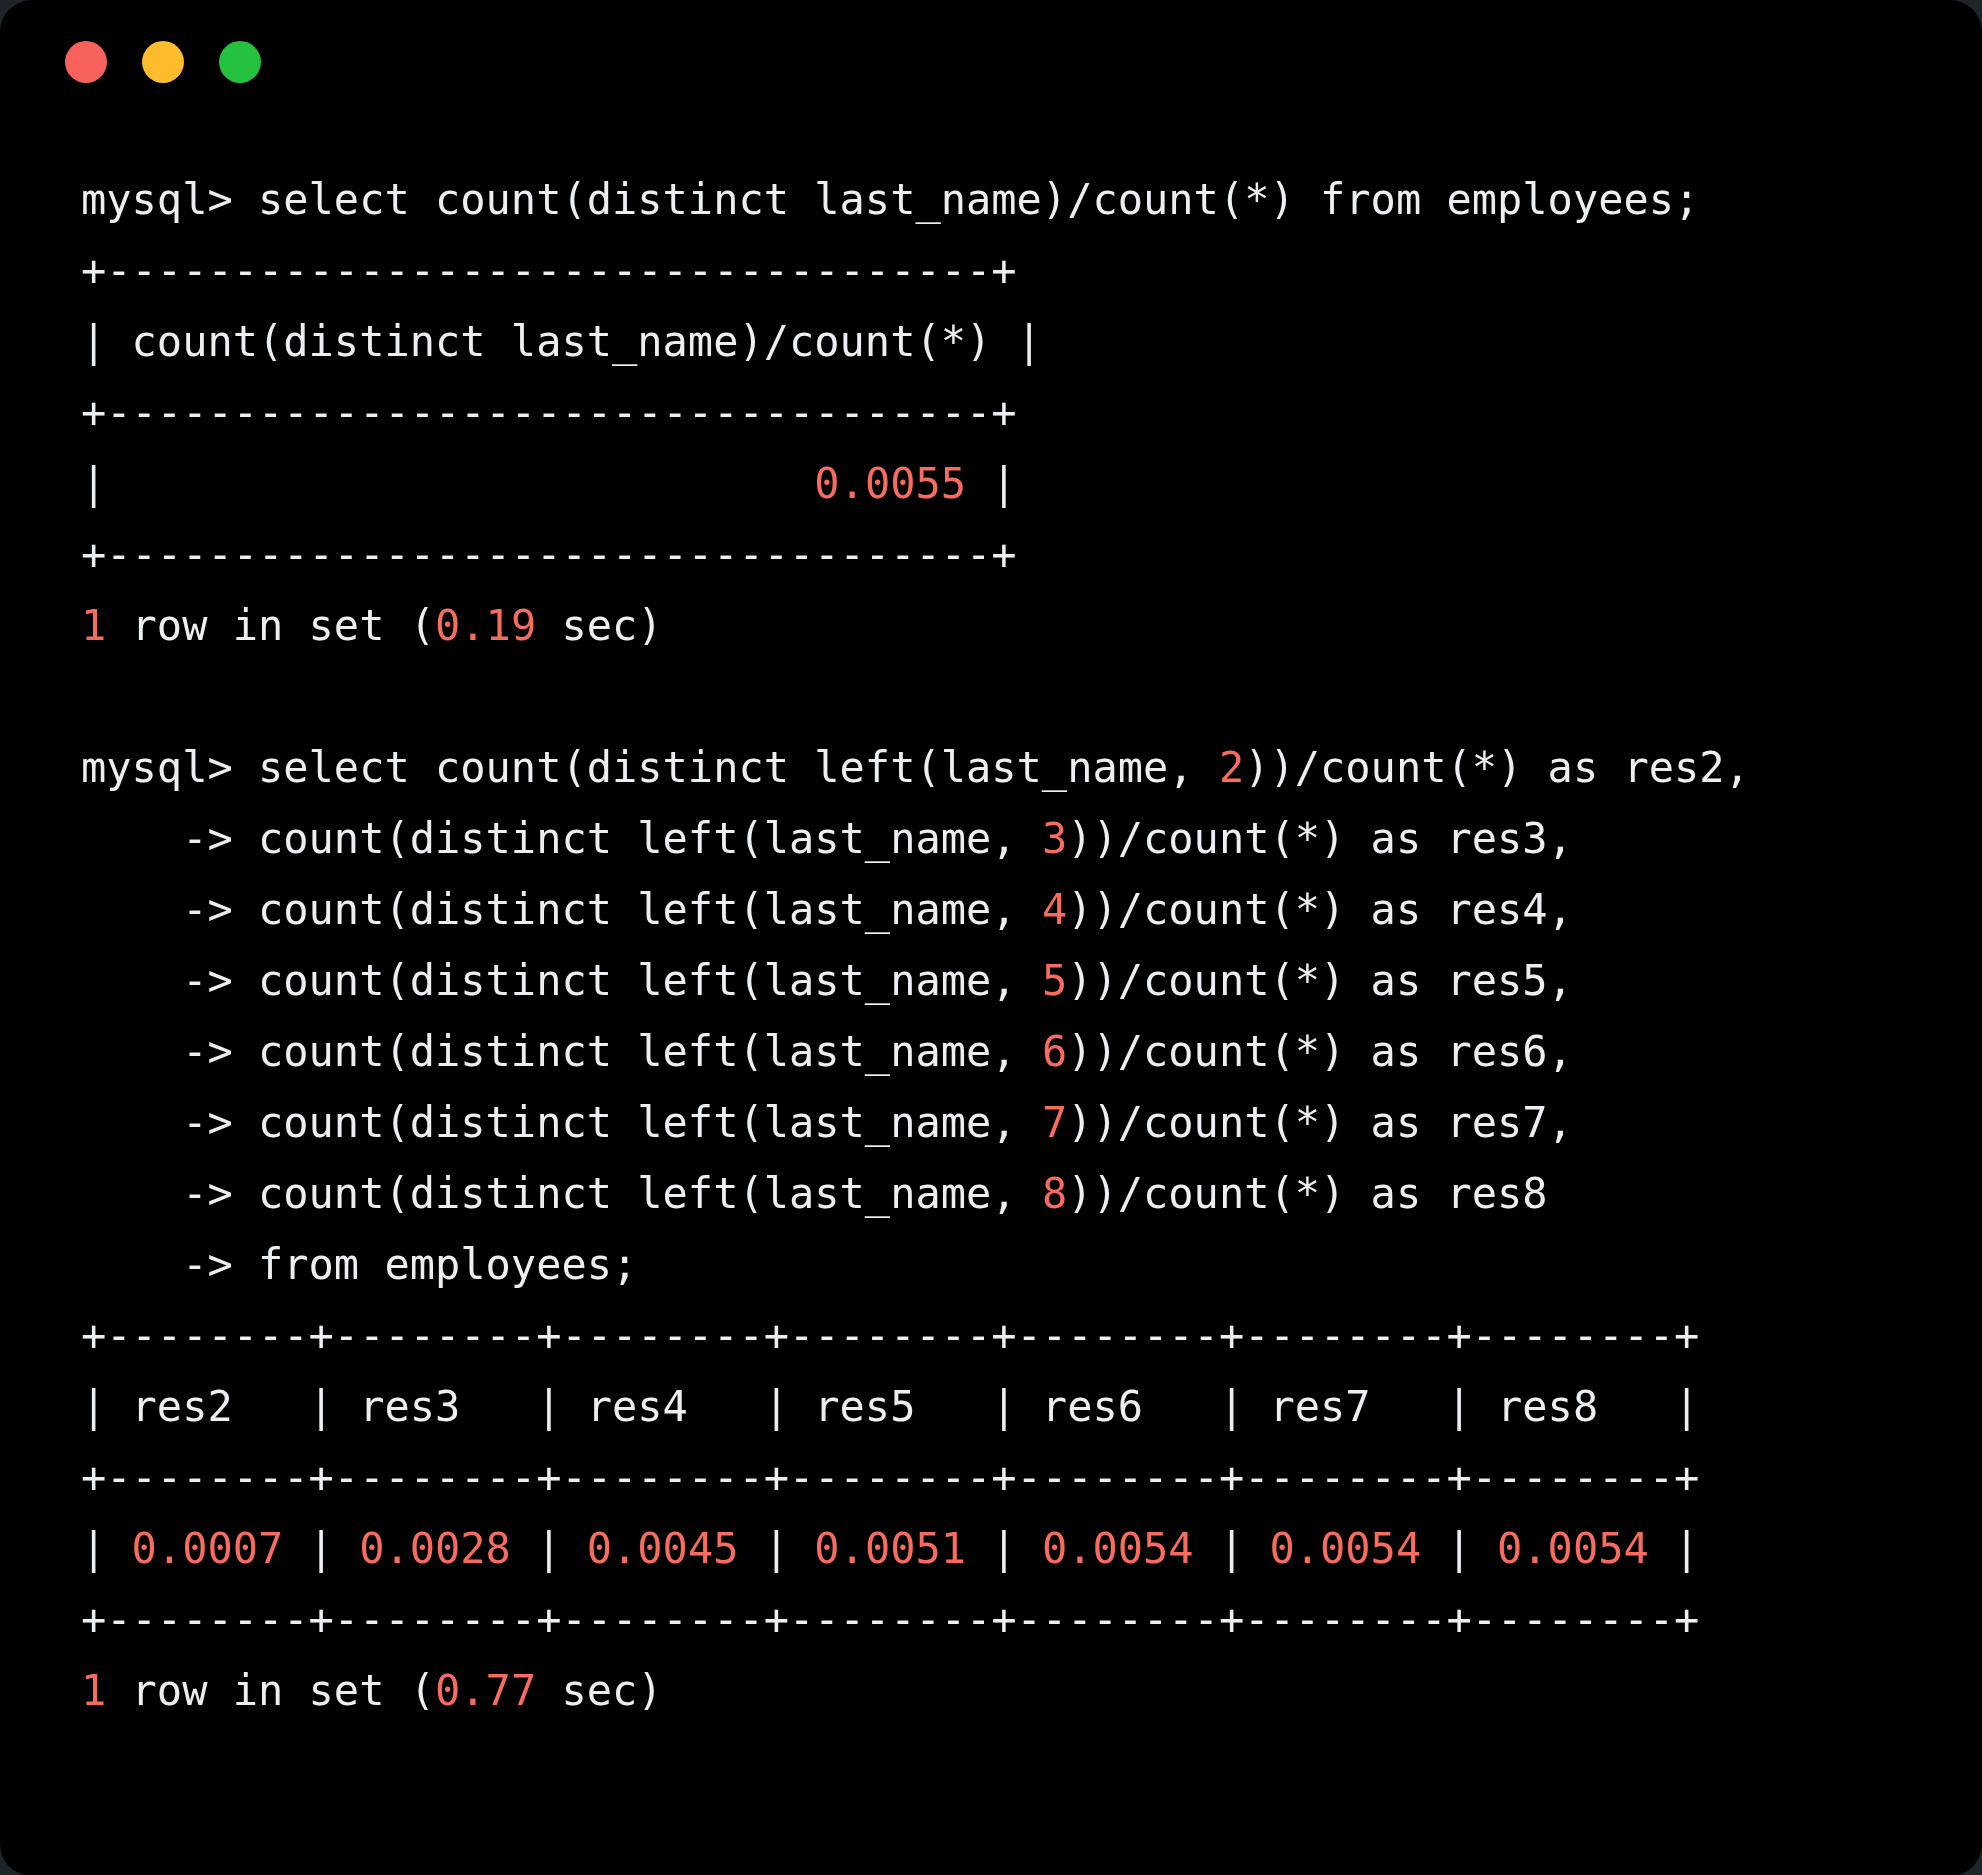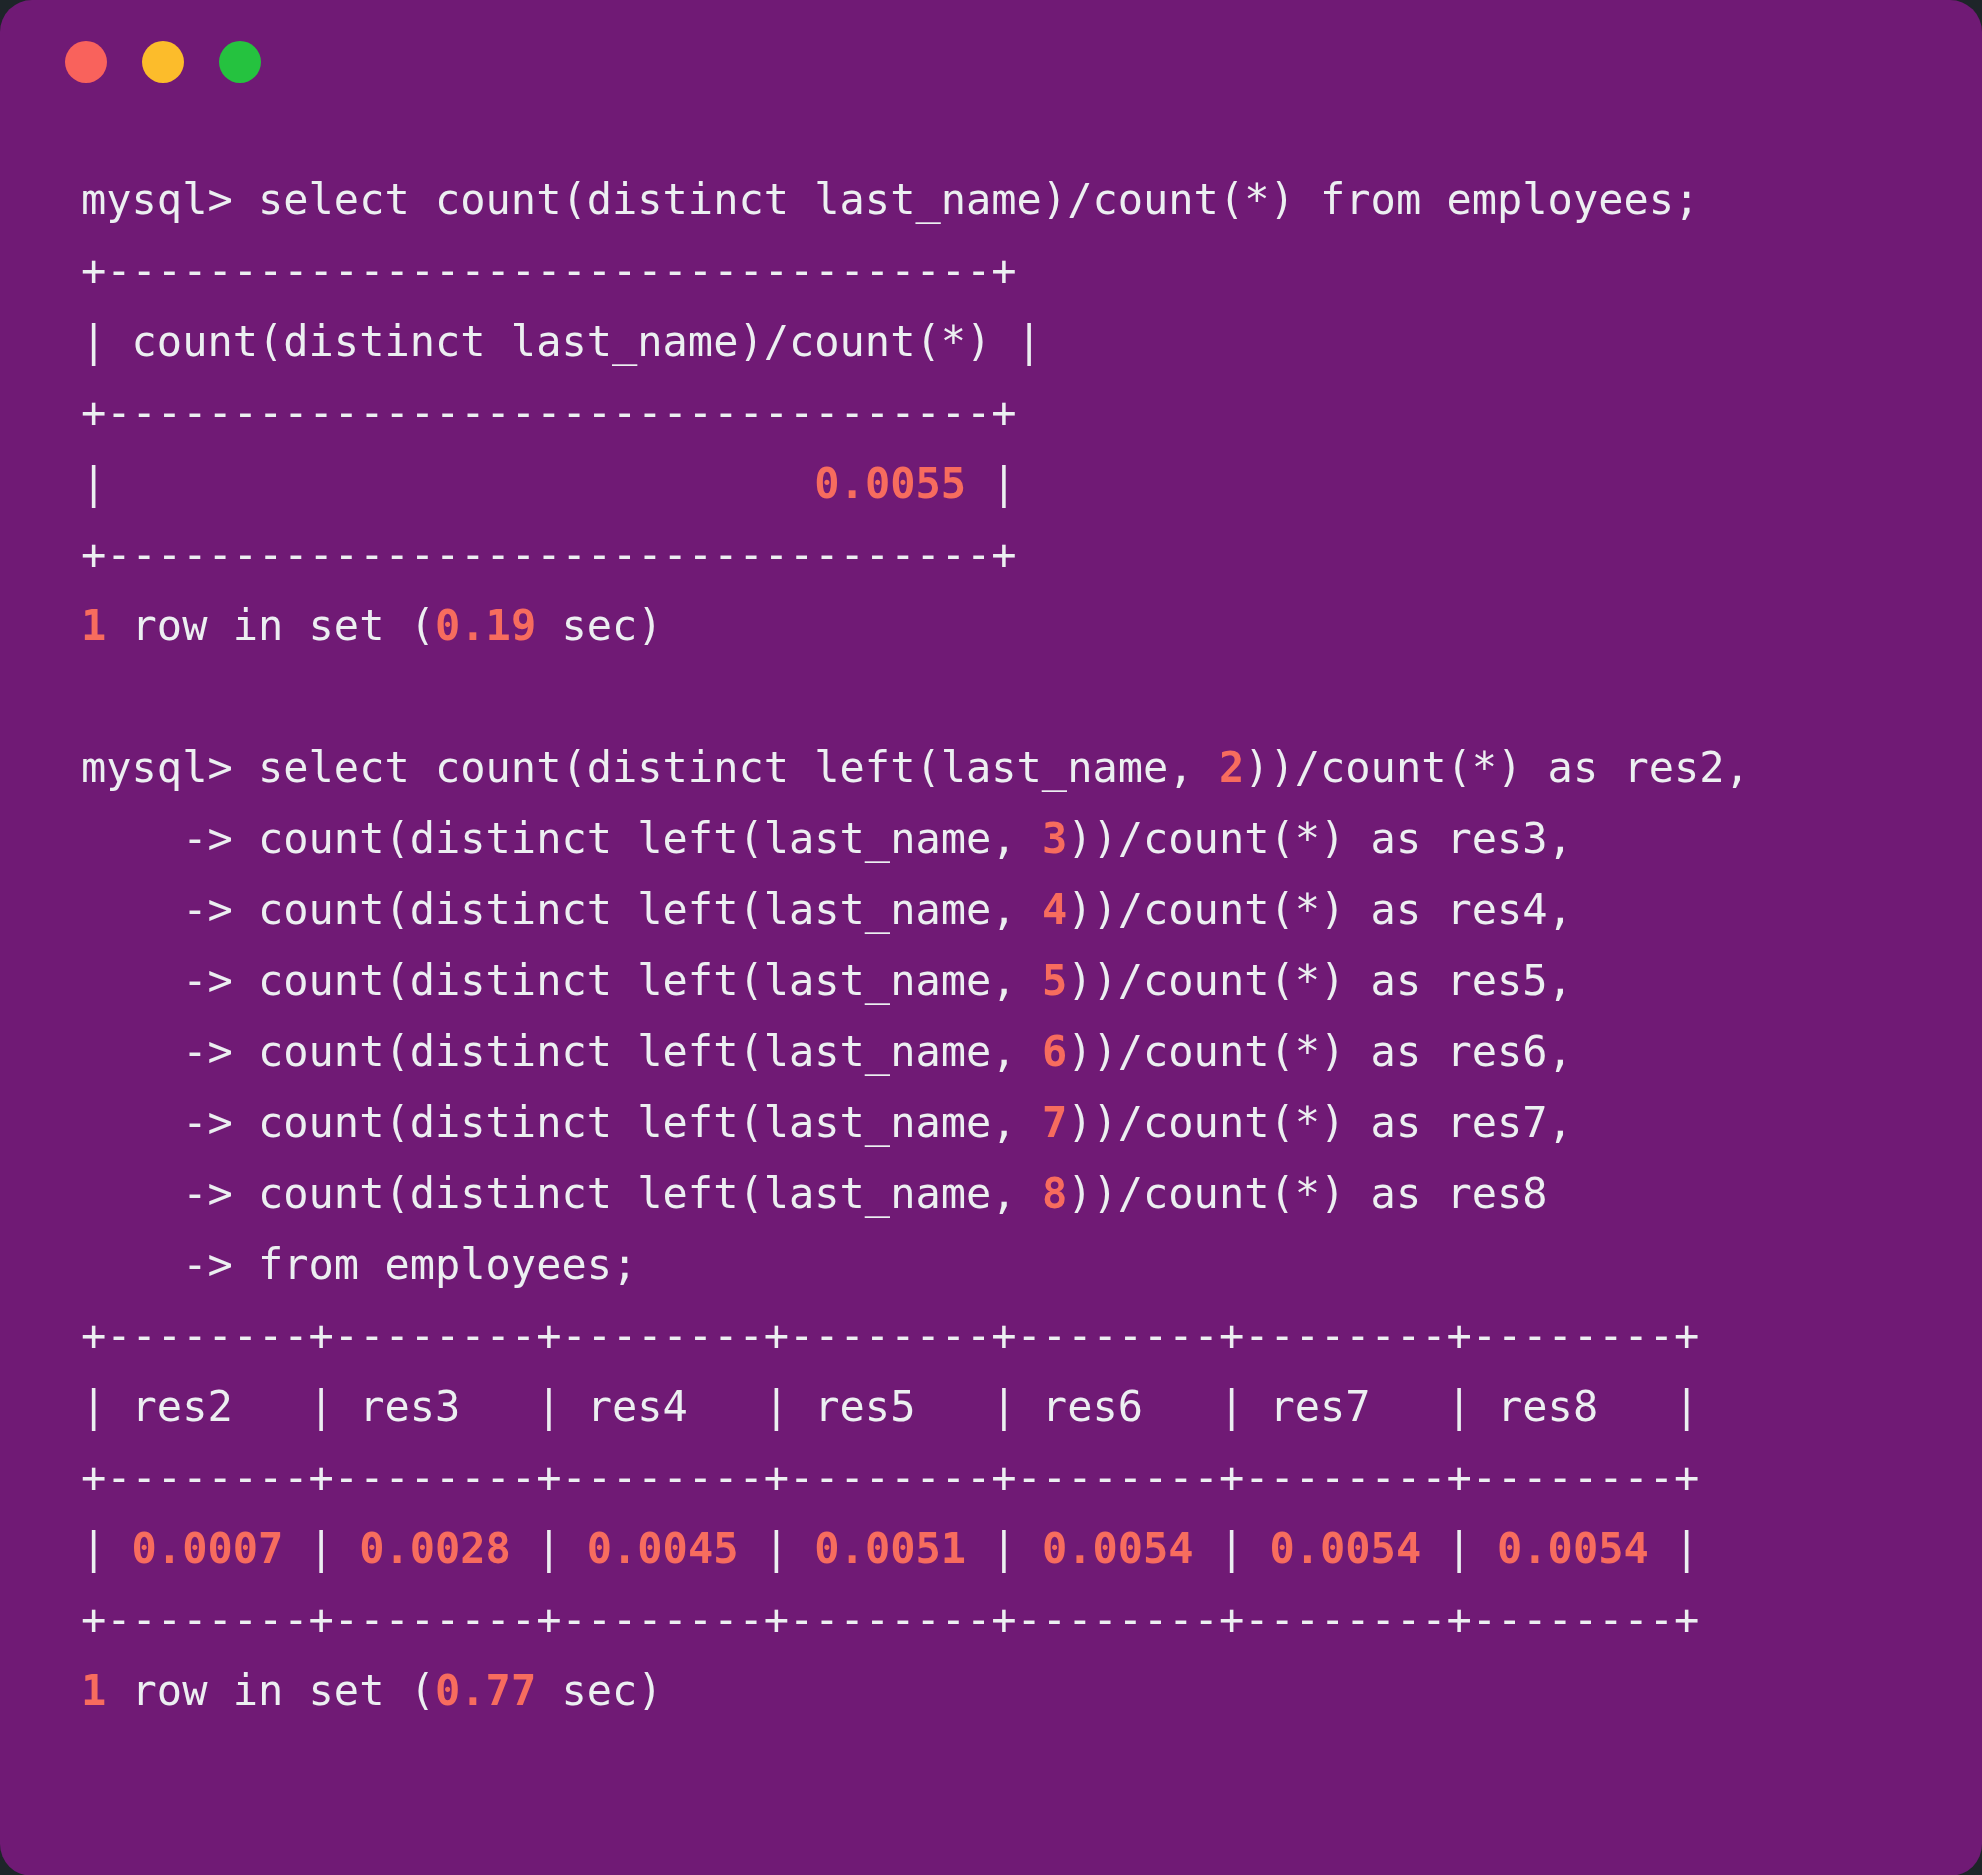--- a/index.html
+++ b/index.html
@@ -65,26 +65,26 @@
     white-space: pre;
     overflow: hidden;
   }
 
   .line {
     white-space: pre;
     min-height: 71px;
   }
   .line.blank { height: 71px; }
 
-  .num { color: #f76c5e; font-weight: bold; }
+  .num { color: #f76c5e; }
 </style>
 </head>
 <body style="background: rgb(30, 37, 41);">
 
-<div class="terminal-window" style="background: #701a75;">
+<div class="terminal-window" style="background: #000000;">
 
   <div class="titlebar">
     <span class="dot dot-close" style="background: rgb(249, 98, 92);"></span>
     <span class="dot dot-min" style="background: rgb(252, 188, 43);"></span>
     <span class="dot dot-max" style="background: rgb(37, 194, 63);"></span>
   </div>
 
   <div class="console" id="console" style="color: rgb(236, 239, 241);"><div class="line"><span>mysql&gt; select count(distinct last_name)/count(*) from employees;</span></div><div class="line"><span>+-----------------------------------+</span></div><div class="line"><span>| count(distinct last_name)/count(*) |</span></div><div class="line"><span>+-----------------------------------+</span></div><div class="line"><span>|                            </span><span class="num" style="color: rgb(247, 108, 94);">0.0055</span><span> |</span></div><div class="line"><span>+-----------------------------------+</span></div><div class="line"><span class="num" style="color: rgb(247, 108, 94);">1</span><span> row in set (</span><span class="num" style="color: rgb(247, 108, 94);">0.19</span><span> sec)</span></div><div class="line blank"><span> </span></div><div class="line"><span>mysql&gt; select count(distinct left(last_name, </span><span class="num" style="color: rgb(247, 108, 94);">2</span><span>))/count(*) as res2,</span></div><div class="line"><span>    -&gt; count(distinct left(last_name, </span><span class="num" style="color: rgb(247, 108, 94);">3</span><span>))/count(*) as res3,</span></div><div class="line"><span>    -&gt; count(distinct left(last_name, </span><span class="num" style="color: rgb(247, 108, 94);">4</span><span>))/count(*) as res4,</span></div><div class="line"><span>    -&gt; count(distinct left(last_name, </span><span class="num" style="color: rgb(247, 108, 94);">5</span><span>))/count(*) as res5,</span></div><div class="line"><span>    -&gt; count(distinct left(last_name, </span><span class="num" style="color: rgb(247, 108, 94);">6</span><span>))/count(*) as res6,</span></div><div class="line"><span>    -&gt; count(distinct left(last_name, </span><span class="num" style="color: rgb(247, 108, 94);">7</span><span>))/count(*) as res7,</span></div><div class="line"><span>    -&gt; count(distinct left(last_name, </span><span class="num" style="color: rgb(247, 108, 94);">8</span><span>))/count(*) as res8</span></div><div class="line"><span>    -&gt; from employees;</span></div><div class="line"><span>+--------+--------+--------+--------+--------+--------+--------+</span></div><div class="line"><span>| res2   | res3   | res4   | res5   | res6   | res7   | res8   |</span></div><div class="line"><span>+--------+--------+--------+--------+--------+--------+--------+</span></div><div class="line"><span>| </span><span class="num" style="color: rgb(247, 108, 94);">0.0007</span><span> | </span><span class="num" style="color: rgb(247, 108, 94);">0.0028</span><span> | </span><span class="num" style="color: rgb(247, 108, 94);">0.0045</span><span> | </span><span class="num" style="color: rgb(247, 108, 94);">0.0051</span><span> | </span><span class="num" style="color: rgb(247, 108, 94);">0.0054</span><span> | </span><span class="num" style="color: rgb(247, 108, 94);">0.0054</span><span> | </span><span class="num" style="color: rgb(247, 108, 94);">0.0054</span><span> |</span></div><div class="line"><span>+--------+--------+--------+--------+--------+--------+--------+</span></div><div class="line"><span class="num" style="color: rgb(247, 108, 94);">1</span><span> row in set (</span><span class="num" style="color: rgb(247, 108, 94);">0.77</span><span> sec)</span></div></div>
 
 </div>

